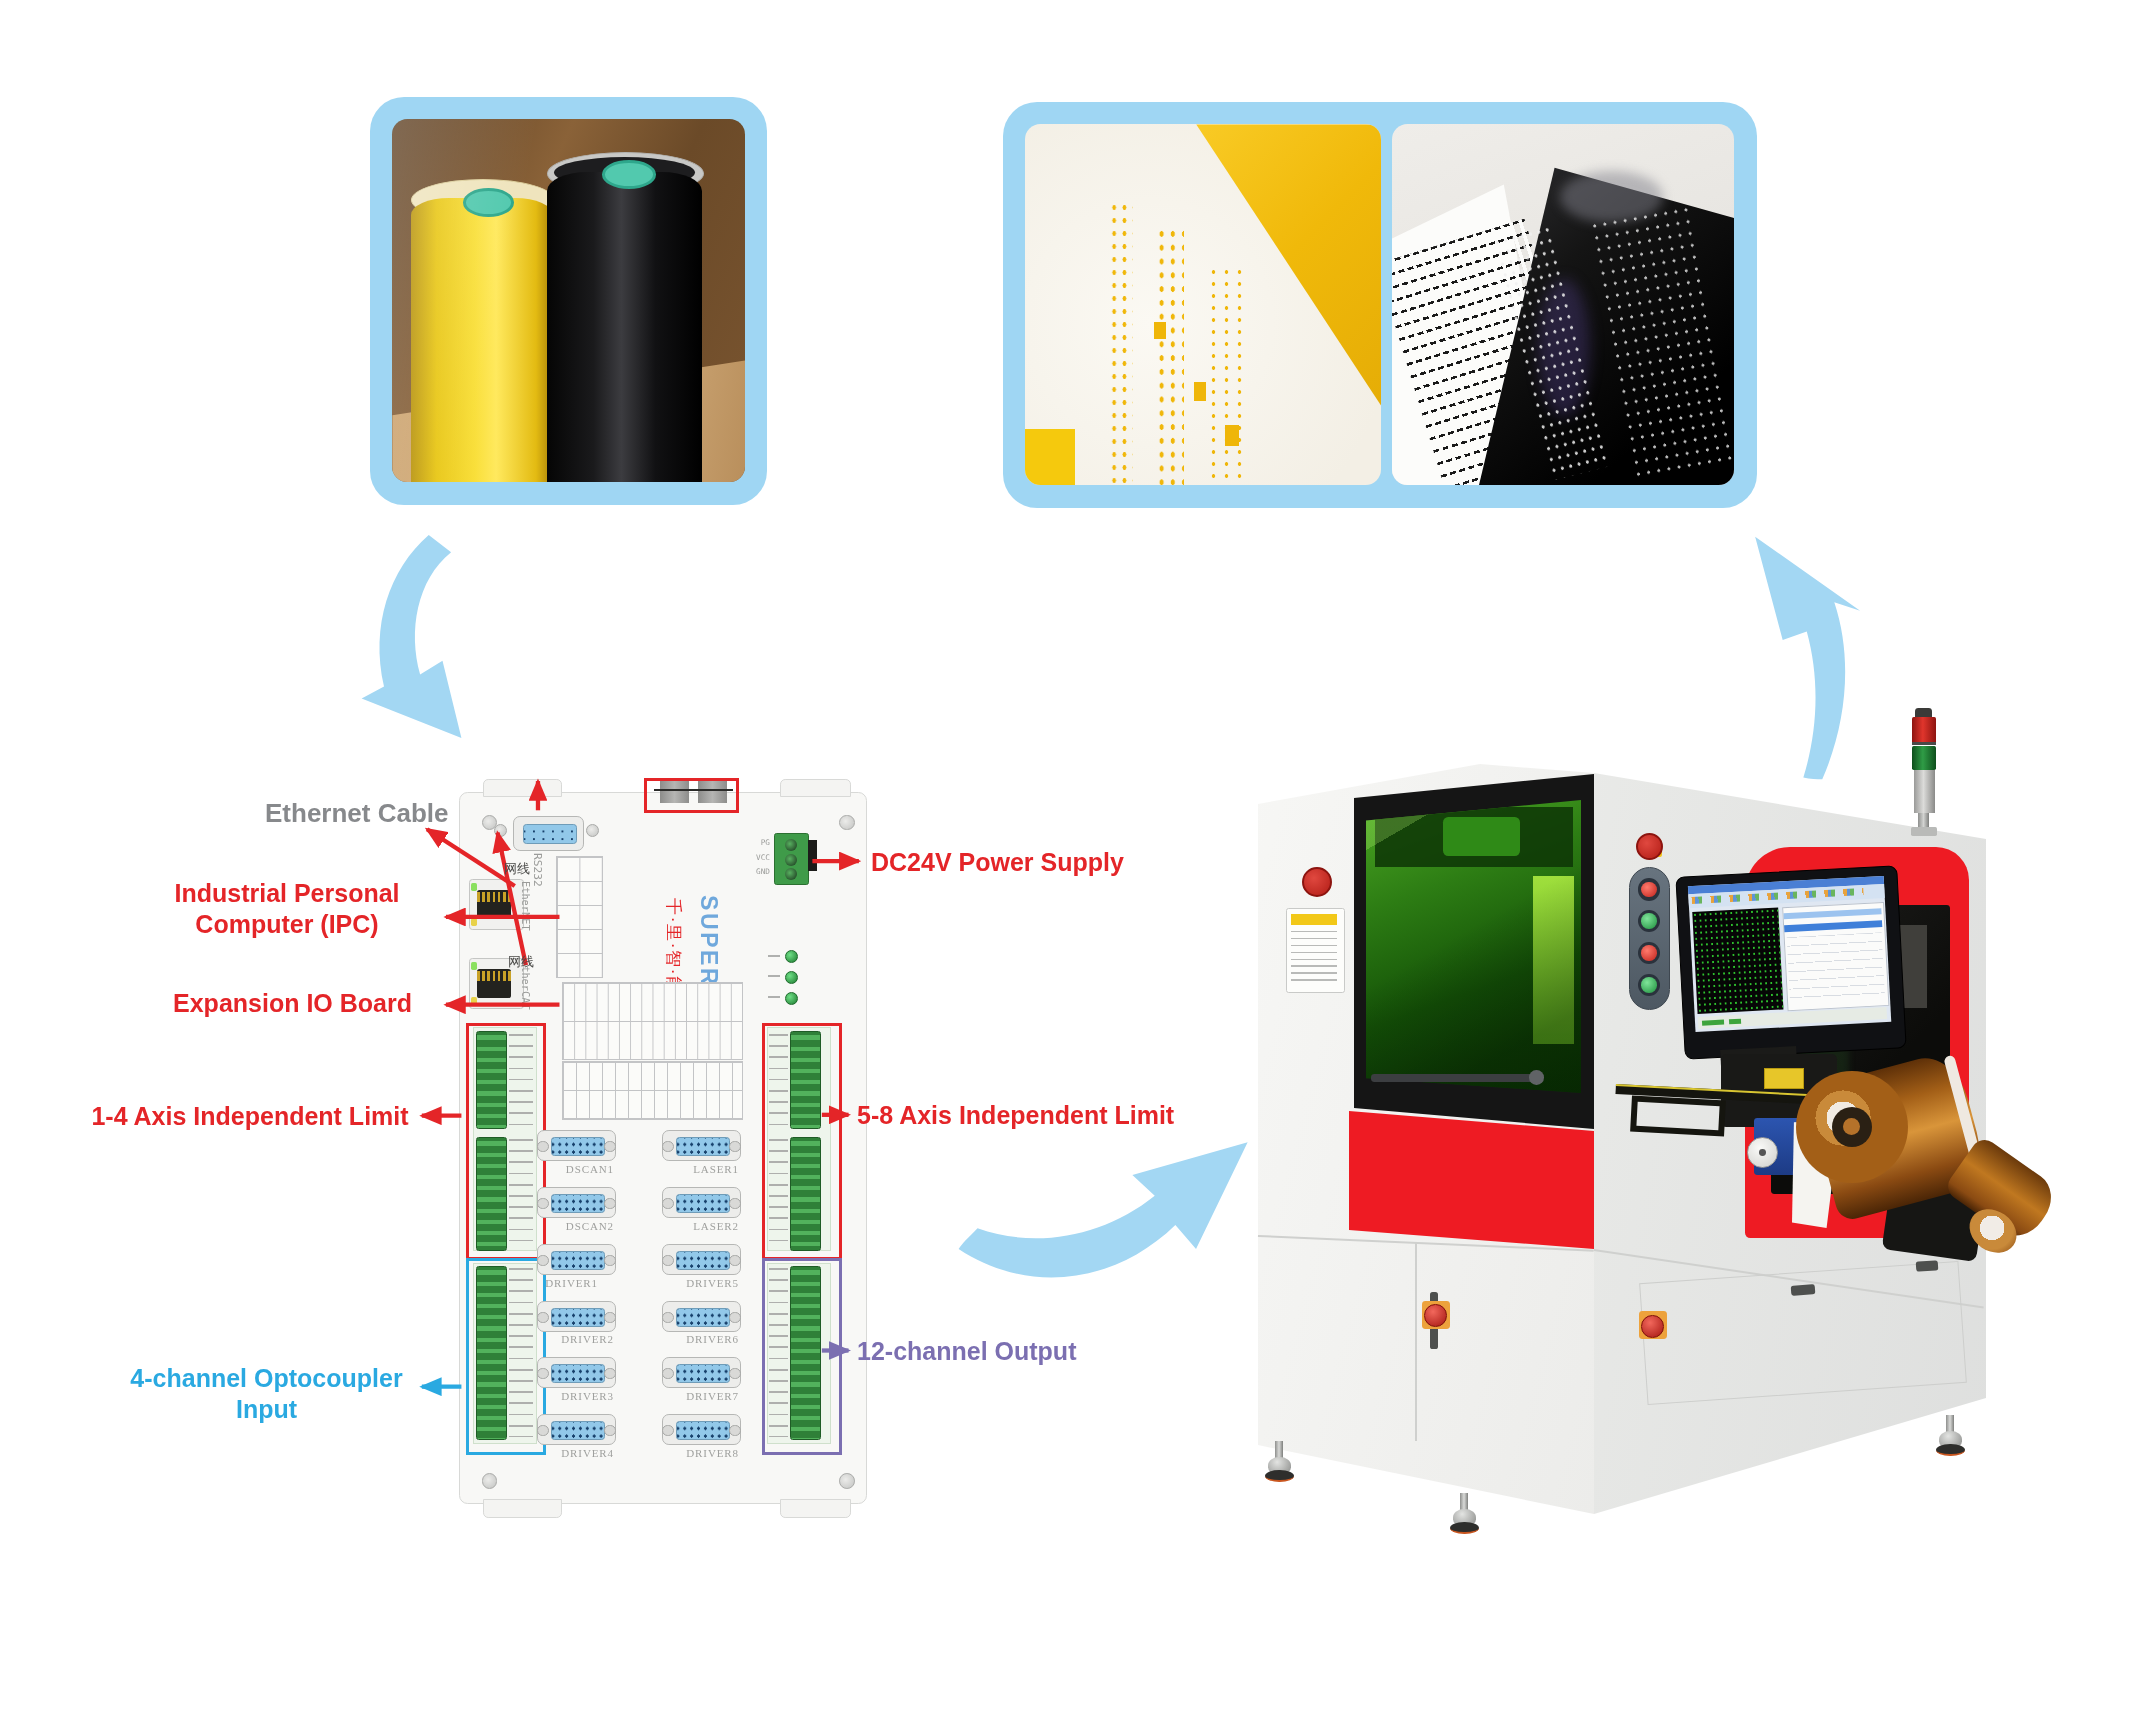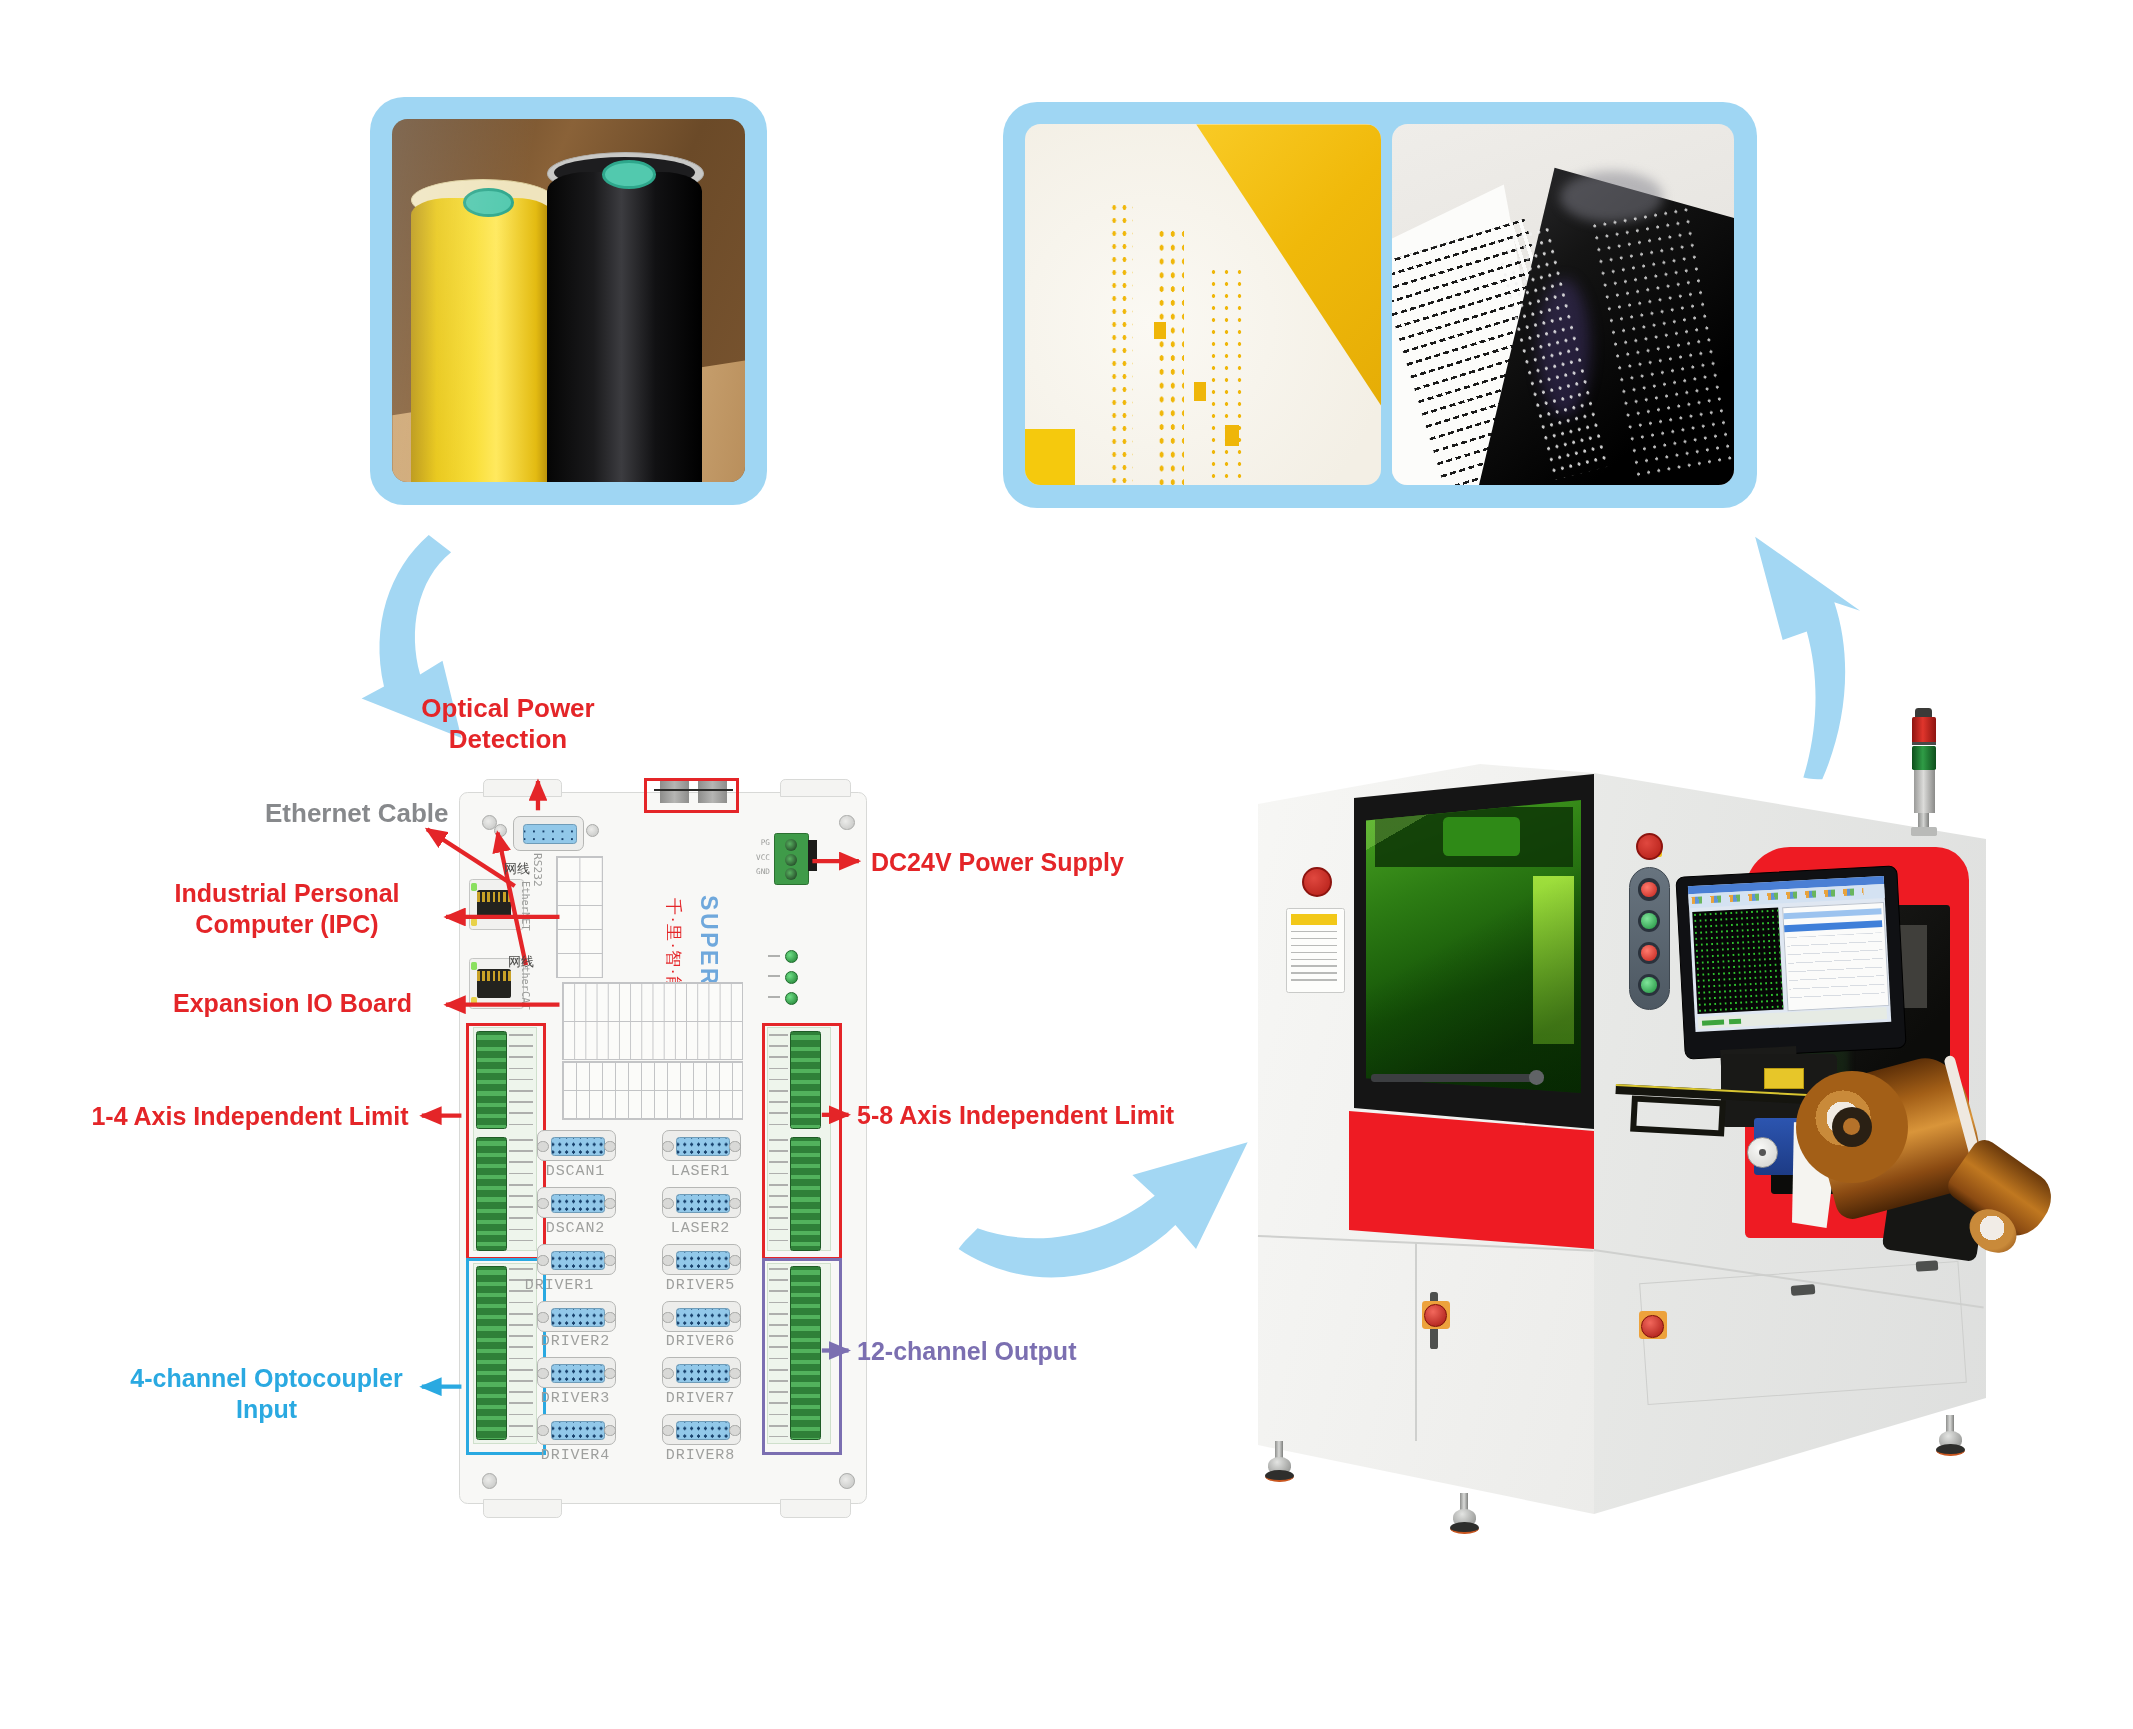--- a/index.html
+++ b/index.html
@@ -24,22 +24,22 @@
   #board .tab{position:absolute;background:#f4f4f2;border:1.7px solid #d8d9d7;}
   .screw{position:absolute;width:13.8px;height:13.8px;border-radius:50%;
          background:radial-gradient(circle at 40% 40%,#ececea,#c2c3c1);border:0.9px solid #a9aaa8;}
   .db15{position:absolute;width:77px;height:29px;background:#ededeb;border:0.9px solid #b6b7b5;border-radius:6.9px;}
   .db15 .ins{position:absolute;left:13px;top:6px;width:52px;height:17px;background:#92c8e9;border:0.9px solid #6f9cb8;
       border-radius:3.4px;background-image:radial-gradient(#17406b 1.3px, transparent 1.5px);
       background-size:6.9px 7.7px;background-position:4.3px 2.6px;}
   .db15 .sc1,.db15 .sc2{position:absolute;top:9.5px;width:9.5px;height:9.5px;border-radius:50%;
       background:#d9d9d7;border:0.9px solid #a7a8a6;}
   .db15 .sc1{left:-0.9px}.db15 .sc2{right:-0.9px}
-  .dblabel{position:absolute;width:77px;text-align:center;font-family:Liberation Mono, monospace;
-      font-size:15px;color:#9fa09e;letter-spacing:0.9px;}
+  .dblabel{position:absolute;width:77px;text-align:right;font-family:Liberation Serif, serif;
+      font-size:11px;color:#9fa09e;letter-spacing:0.9px;}
   .tblock{position:absolute;width:29px;background:repeating-linear-gradient(180deg,#2f8038 0 3.4px,#52b25c 3.4px 7.7px,#2f8038 7.7px 11.2px);
       border:1.7px solid #1f5c26;border-radius:2.6px;}
   .plate{position:absolute;width:62px;background:#eef5ec;border:0.9px solid #cfe0cc;}
   .pinlbl{position:absolute;background:repeating-linear-gradient(180deg,#aeafad 0 1.7px,transparent 1.7px 11.2px);}
   .rj45{position:absolute;width:53px;height:49px;background:#f1f1ef;border:1.7px solid #c5c6c4;border-radius:3.4px;}
   .rj45 .in{position:absolute;left:7.7px;top:10.3px;width:34px;height:29px;background:#23231f;
       border-radius:2.6px;background-image:repeating-linear-gradient(90deg,#c9a227 0 2.6px,#23231f 2.6px 5.2px);
       background-size:100% 10.3px;background-repeat:no-repeat;background-position:0 1.7px;}
   .rj45 .led1,.rj45 .led2{position:absolute;left:1.7px;width:6px;height:7.7px;border-radius:1.7px;}
   .rj45 .led1{top:3.4px;background:#8ae05f;} .rj45 .led2{bottom:3.4px;background:#e8d24a;}
@@ -131,24 +131,20 @@
     <line x1="611" y1="1122" x2="578" y2="968" stroke="#e42528" stroke-width="5" marker-end="url(#mr)"></line>
     <line x1="650" y1="1066" x2="518" y2="1066" stroke="#e42528" stroke-width="5" marker-end="url(#mr)"></line>
     <line x1="650" y1="1168" x2="518" y2="1168" stroke="#e42528" stroke-width="5" marker-end="url(#mr)"></line>
     <line x1="944" y1="1001" x2="998" y2="1001" stroke="#e42528" stroke-width="5" marker-end="url(#mr)"></line>
     <line x1="536" y1="1297" x2="490" y2="1297" stroke="#e42528" stroke-width="5" marker-end="url(#mr)"></line>
     <line x1="955" y1="1296" x2="986" y2="1296" stroke="#e42528" stroke-width="5" marker-end="url(#mr)"></line>
     <line x1="536" y1="1612" x2="490" y2="1612" stroke="#2aa9e1" stroke-width="5" marker-end="url(#mb)"></line>
     <line x1="955" y1="1570" x2="986" y2="1570" stroke="#7b6fb1" stroke-width="5" marker-end="url(#mp)"></line>
   </svg>
 
-  <div class="abs lbl red c" style="left:379px;top:693px;width:258px;font-size:26px;z-index:7;">
-    <div>Optical Power</div>
-    <div>Detection</div>
-  </div>
   <div class="abs lbl grayl f30" style="left:265px;top:798px;z-index:7;">Ethernet Cable</div>
   <div class="abs lbl red c f29" style="left:153px;top:878px;width:268px;z-index:7;">
     <div>Industrial Personal</div>
     <div>Computer (IPC)</div>
   </div>
   <div class="abs lbl red c f29" style="left:155px;top:988px;width:275px;z-index:7;">Expansion IO Board</div>
   <div class="abs lbl red f29" style="left:871px;top:847px;z-index:7;">DC24V Power Supply</div>
   <div class="abs lbl red c f29" style="left:82px;top:1101px;width:336px;z-index:7;">1-4 Axis Independent Limit</div>
   <div class="abs lbl red f29" style="left:857px;top:1100px;z-index:7;">5-8 Axis Independent Limit</div>
   <div class="abs lbl bluel c f29" style="left:103px;top:1363px;width:327px;z-index:7;">

